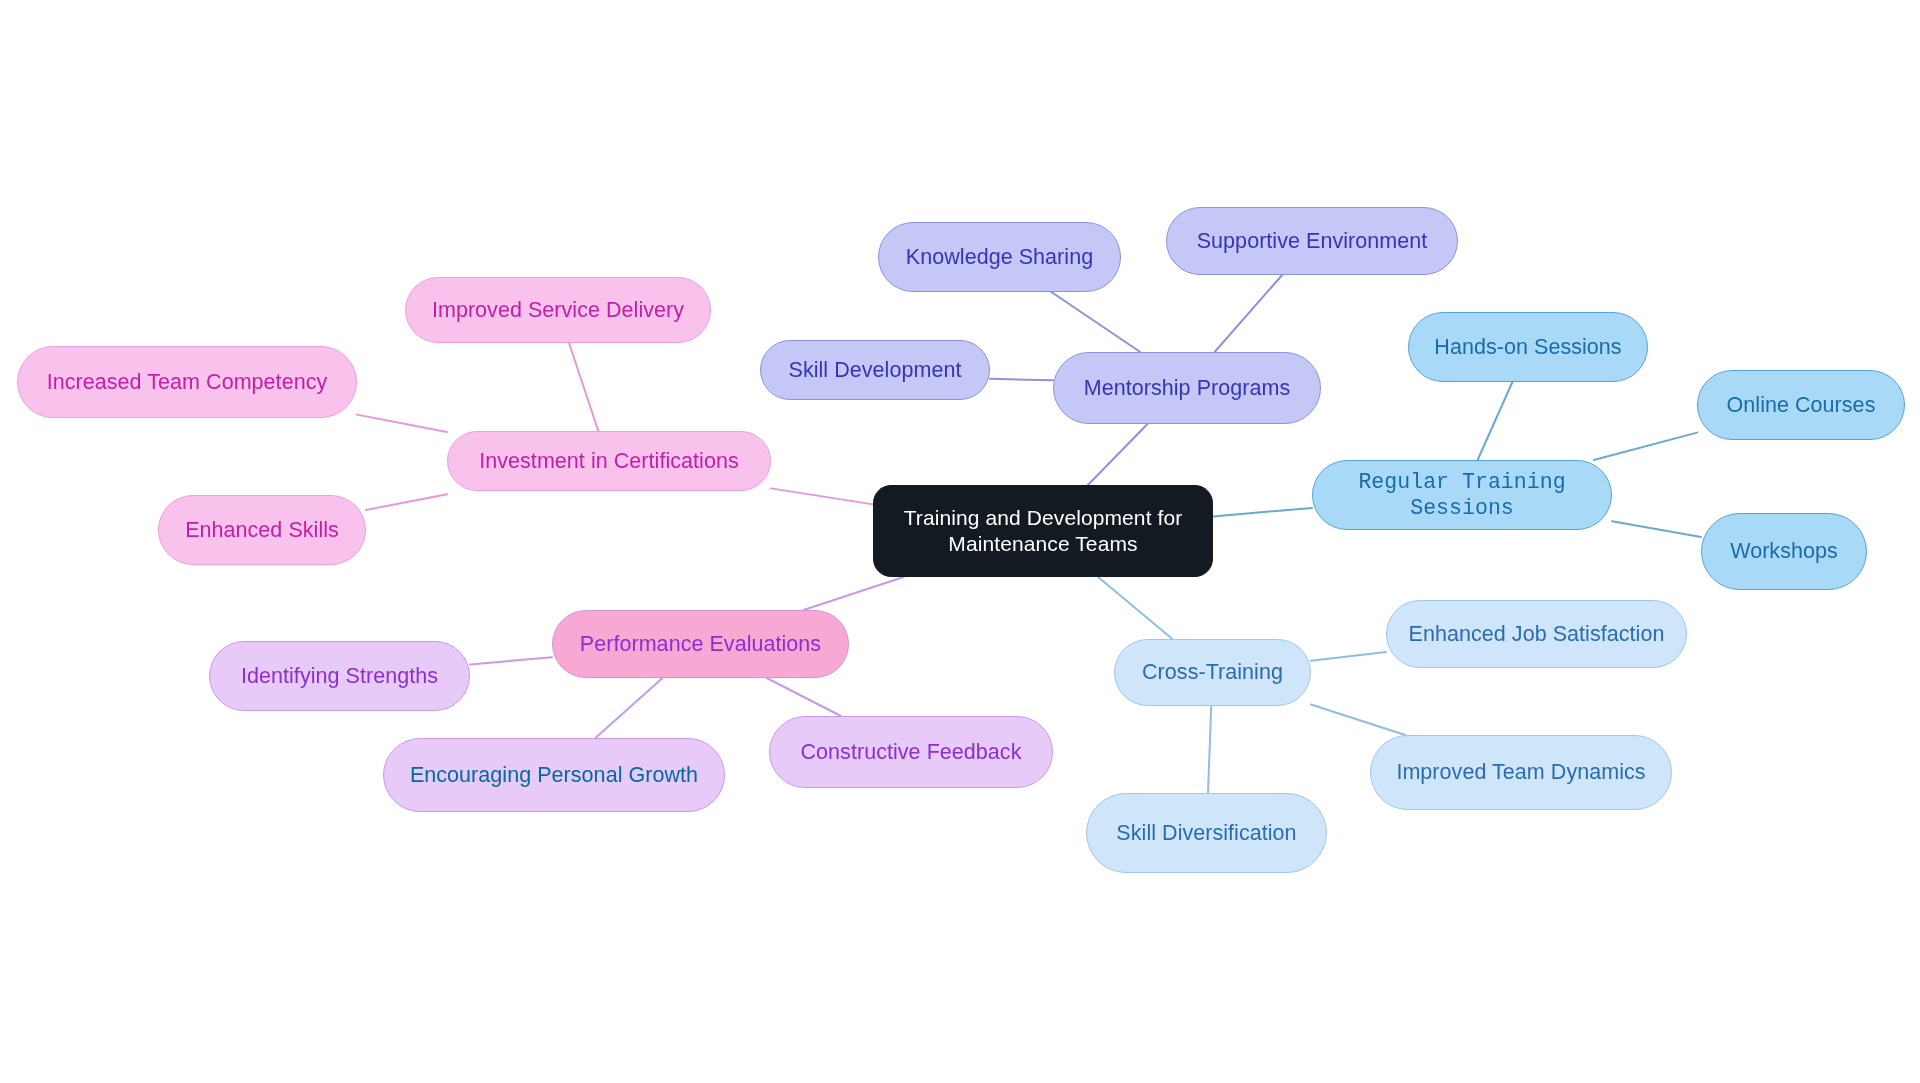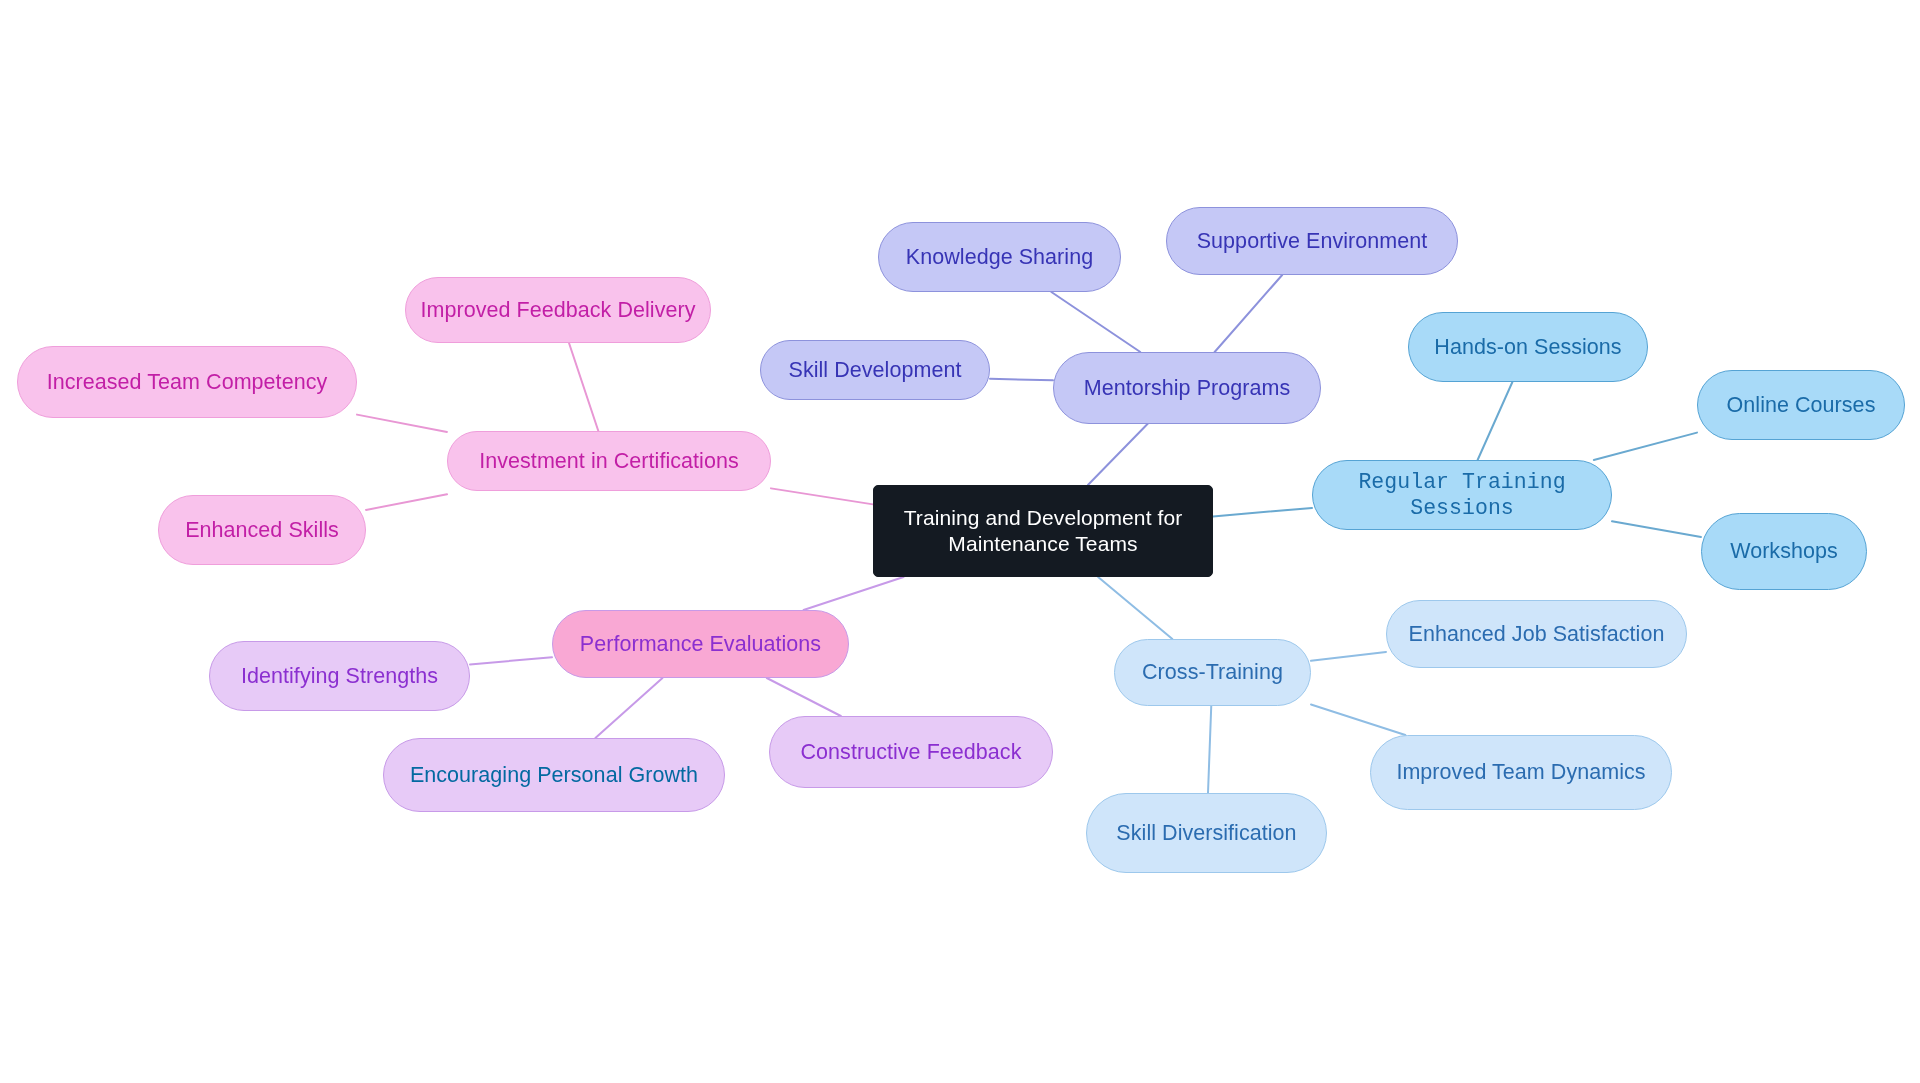--- a/index.html
+++ b/index.html
@@ -32,21 +32,21 @@
     align-items: center;
     justify-content: center;
     text-align: center;
     border-style: solid;
     border-width: 1.5px;
     line-height: 1.22;
     white-space: pre-line;
     padding: 0 14px;
   }
   .node-root {
-    border-radius: 5px;
+    border-radius: 18px;
     font-size: 21px;
     letter-spacing: 0.1px;
     font-weight: 400;
     padding: 0 22px;
   }
   .node-branch, .node-leaf {
     border-radius: 999px;
     font-size: 21.5px;
     font-weight: 400;
     letter-spacing: 0.05px;
@@ -87,21 +87,21 @@
       <div class="node node-leaf" style="left: 760px; top: 340px; width: 230px; height: 60px; background: rgb(197, 200, 246); border-color: rgb(141, 146, 220); color: rgb(55, 52, 181);">Skill Development</div>
       <div class="node node-branch" style="left: 1312px; top: 460px; width: 300px; height: 70px; background: rgb(168, 218, 248); border-color: rgb(85, 163, 212); color: rgb(26, 107, 168); font-family: Liberation Mono, monospace;">Regular Training Sessions</div>
       <div class="node node-leaf" style="left: 1408px; top: 312px; width: 240px; height: 70px; background: rgb(168, 218, 248); border-color: rgb(85, 163, 212); color: rgb(26, 107, 168);">Hands-on Sessions</div>
       <div class="node node-leaf" style="left: 1697px; top: 370px; width: 208px; height: 70px; background: rgb(168, 218, 248); border-color: rgb(85, 163, 212); color: rgb(26, 107, 168);">Online Courses</div>
       <div class="node node-leaf" style="left: 1701px; top: 513px; width: 166px; height: 77px; background: rgb(168, 218, 248); border-color: rgb(85, 163, 212); color: rgb(26, 107, 168);">Workshops</div>
       <div class="node node-branch" style="left: 1114px; top: 639px; width: 197px; height: 67px; background: rgb(207, 229, 250); border-color: rgb(157, 200, 236); color: rgb(43, 108, 176);">Cross-Training</div>
       <div class="node node-leaf" style="left: 1386px; top: 600px; width: 301px; height: 68px; background: rgb(207, 229, 250); border-color: rgb(157, 200, 236); color: rgb(43, 108, 176);">Enhanced Job Satisfaction</div>
       <div class="node node-leaf" style="left: 1370px; top: 735px; width: 302px; height: 75px; background: rgb(207, 229, 250); border-color: rgb(157, 200, 236); color: rgb(43, 108, 176);">Improved Team Dynamics</div>
       <div class="node node-leaf" style="left: 1086px; top: 793px; width: 241px; height: 80px; background: rgb(207, 229, 250); border-color: rgb(157, 200, 236); color: rgb(43, 108, 176);">Skill Diversification</div>
       <div class="node node-branch" style="left: 447px; top: 431px; width: 324px; height: 60px; background: rgb(249, 194, 236); border-color: rgb(239, 158, 219); color: rgb(194, 31, 166);">Investment in Certifications</div>
-      <div class="node node-leaf" style="left: 405px; top: 277px; width: 306px; height: 66px; background: rgb(249, 194, 236); border-color: rgb(239, 158, 219); color: rgb(194, 31, 166);">Improved Feedback Delivery</div>
+      <div class="node node-leaf" style="left: 405px; top: 277px; width: 306px; height: 66px; background: rgb(249, 194, 236); border-color: rgb(239, 158, 219); color: rgb(194, 31, 166);">Improved Service Delivery</div>
       <div class="node node-leaf" style="left: 17px; top: 346px; width: 340px; height: 72px; background: rgb(249, 194, 236); border-color: rgb(239, 158, 219); color: rgb(194, 31, 166);">Increased Team Competency</div>
       <div class="node node-leaf" style="left: 158px; top: 495px; width: 208px; height: 70px; background: rgb(249, 194, 236); border-color: rgb(239, 158, 219); color: rgb(194, 31, 166);">Enhanced Skills</div>
       <div class="node node-branch" style="left: 552px; top: 610px; width: 297px; height: 68px; background: #f9a8d4; border-color: rgb(199, 154, 232); color: rgb(139, 47, 208);">Performance Evaluations</div>
       <div class="node node-leaf" style="left: 209px; top: 641px; width: 261px; height: 70px; background: rgb(231, 202, 247); border-color: rgb(199, 154, 232); color: rgb(139, 47, 208);">Identifying Strengths</div>
       <div class="node node-leaf" style="left: 383px; top: 738px; width: 342px; height: 74px; background: rgb(231, 202, 247); border-color: rgb(199, 154, 232); color: #0369a1;">Encouraging Personal Growth</div>
       <div class="node node-leaf" style="left: 769px; top: 716px; width: 284px; height: 72px; background: rgb(231, 202, 247); border-color: rgb(199, 154, 232); color: rgb(139, 47, 208);">Constructive Feedback</div>
     </div>
 </div>
 
 </body></html>

